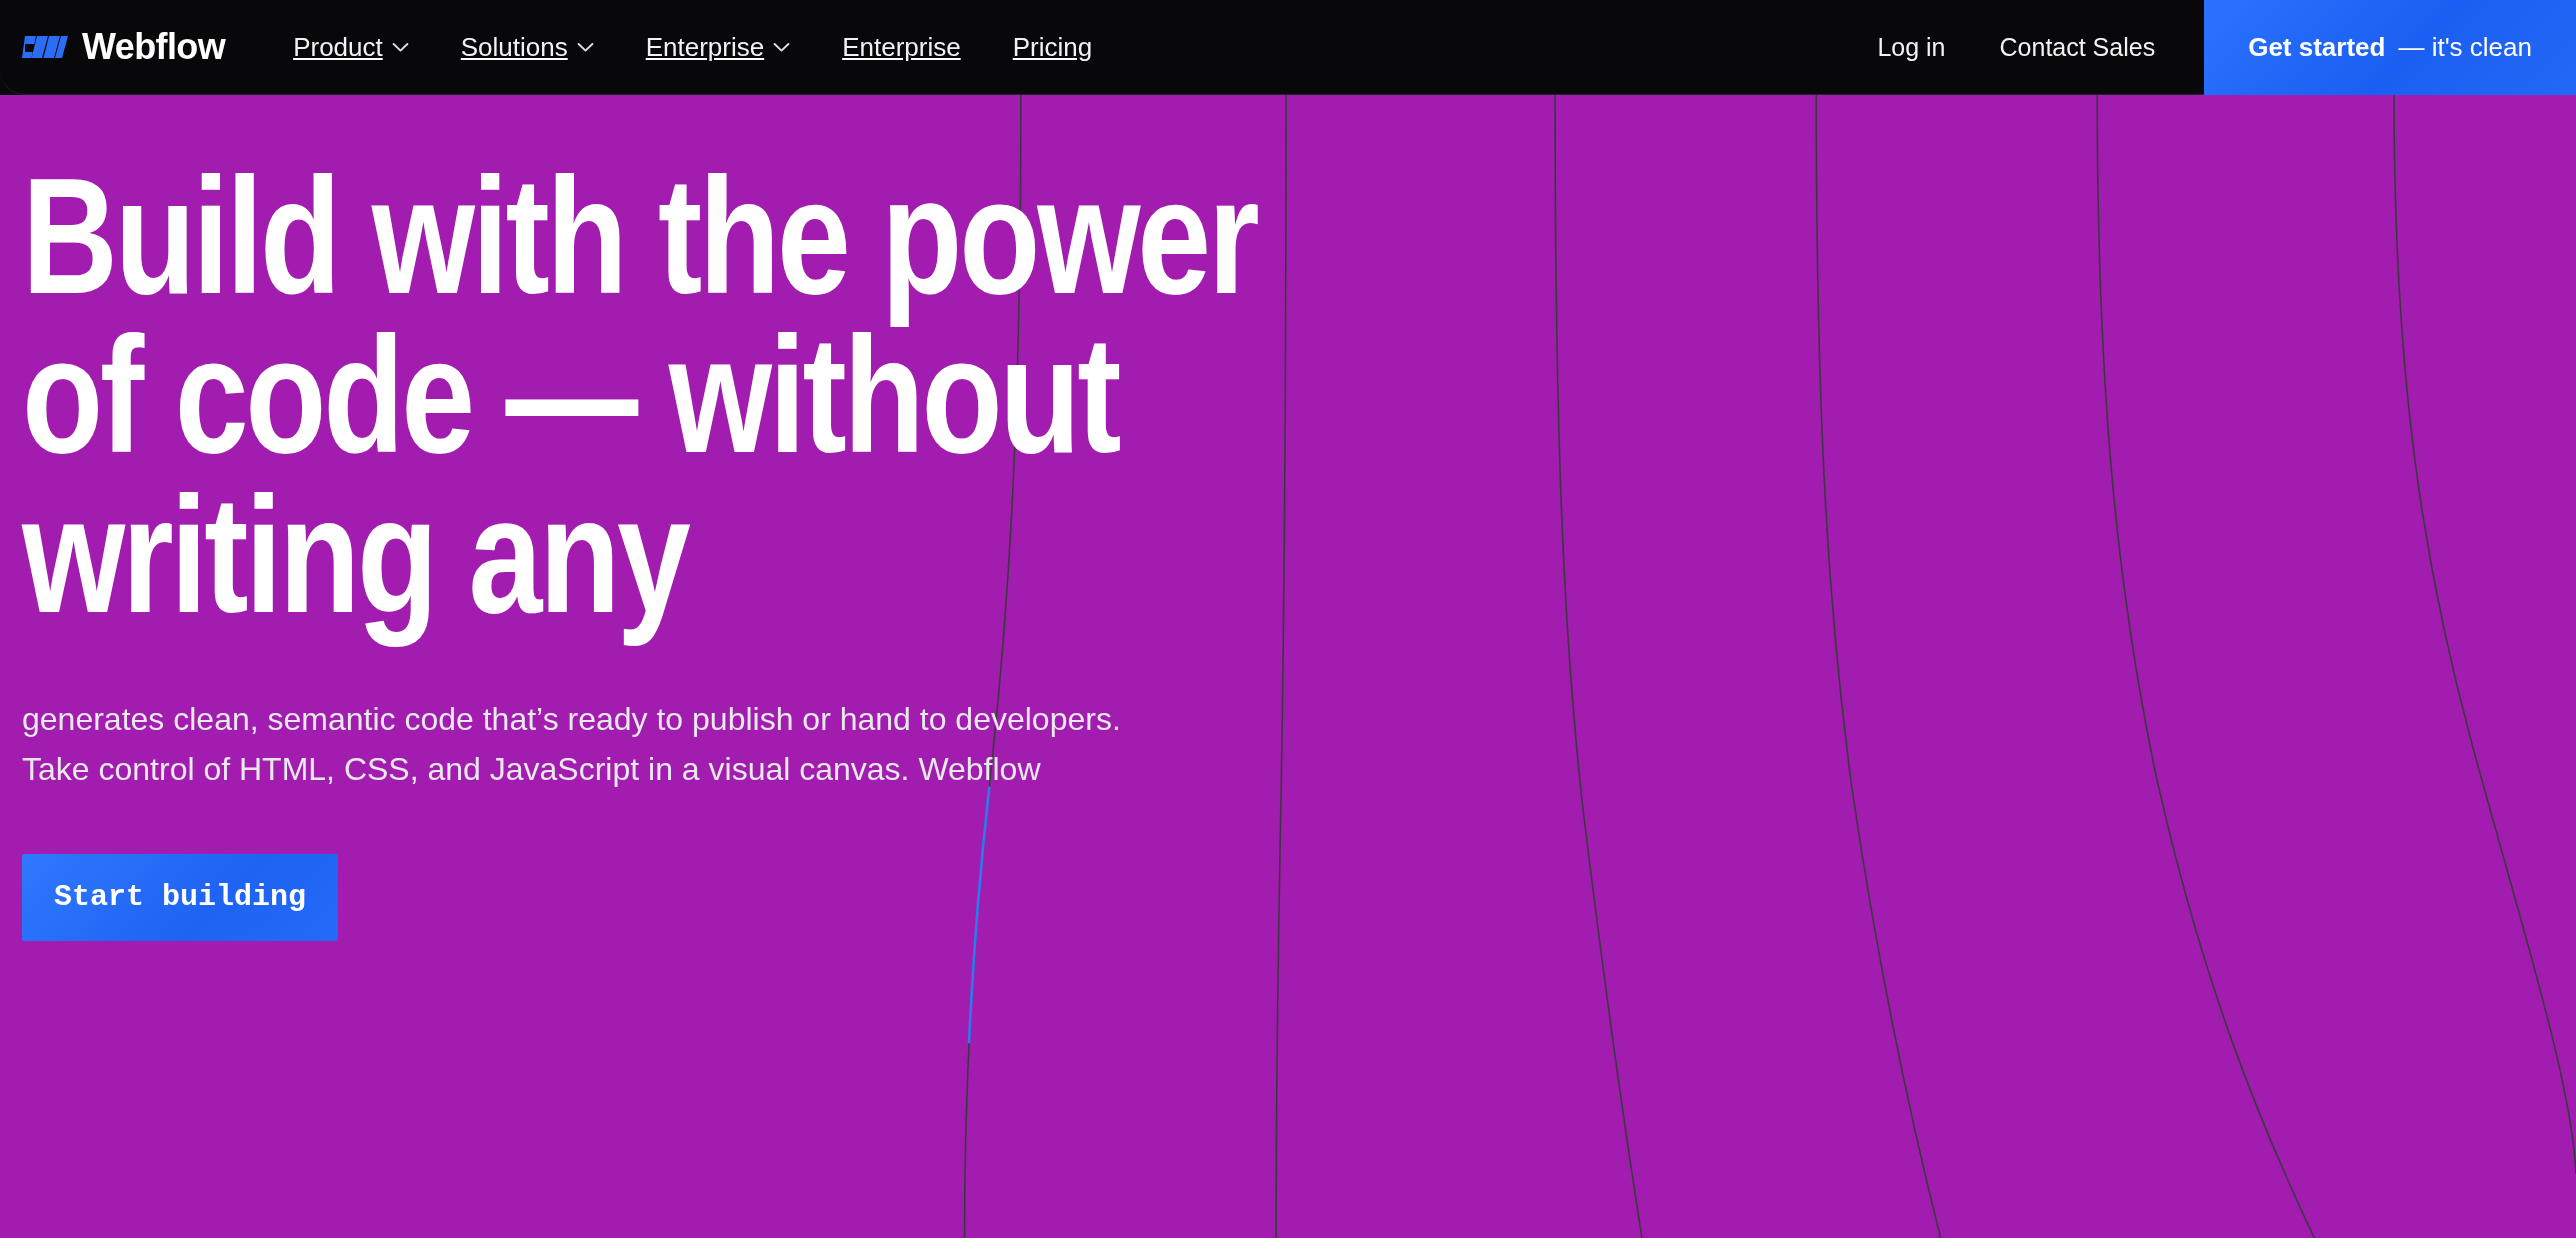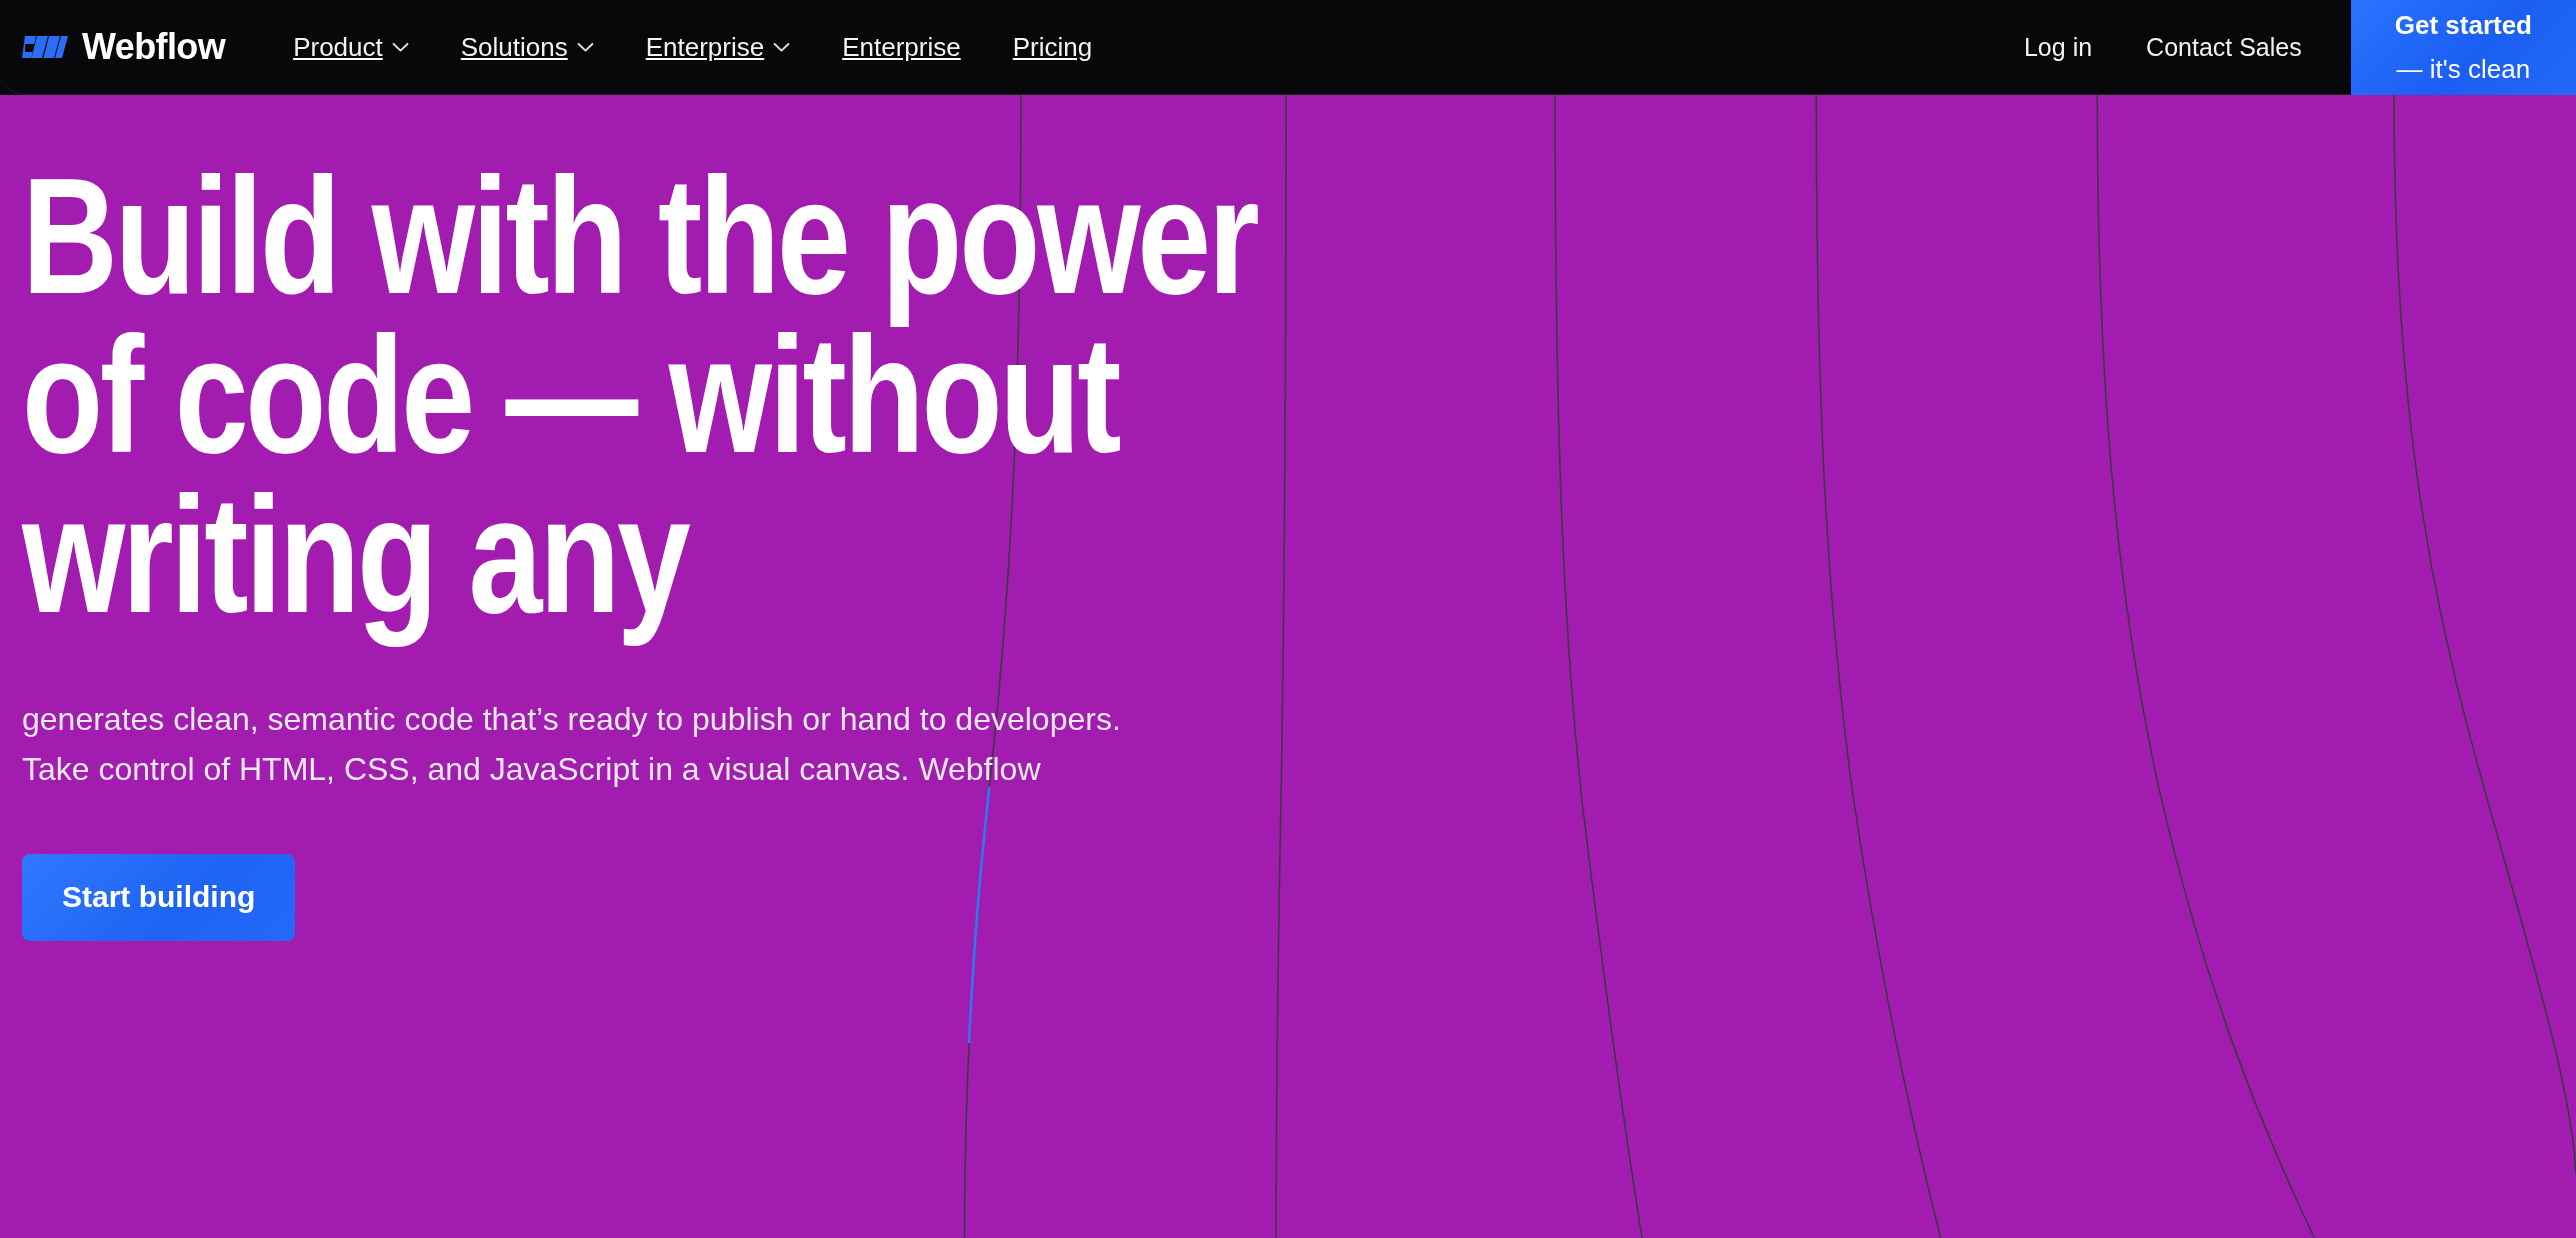--- a/index.html
+++ b/index.html
@@ -90,21 +90,20 @@
     display:flex;
     align-items:center;
     justify-content:center;
     gap:13px;
     padding:0 44px;
     background:linear-gradient(135deg,#2b73ff 0%,#1b5ff2 55%,#2468f7 100%);
     border:none;
     cursor:pointer;
     font-family:inherit;
     white-space:nowrap;
-    flex-direction:column;
   }
   .cta-top-strong { font-size:26px; font-weight:700; color:#fff; }
   .cta-top-sub    { font-size:26px; font-weight:400; color:#fff; }
 
   
   .hero {
     position:relative;
     width:2576px;
     height:1144px;
     background:#a21caf;
@@ -144,26 +143,26 @@
     max-width:1345px;
   }
   .subhead span { display:block; }
 
   .cta-hero {
     margin-top:59px;
     display:inline-flex;
     align-items:center;
     justify-content:center;
     height:87px;
-    padding:0 40px;
+    padding:0 32px;
     border:none;
-    border-radius:8px;
+    border-radius:2px;
     background:linear-gradient(135deg,#2f78ff 0%,#1f63f2 60%,#2569f8 100%);
     color:#ffffff;
-    font-family:Liberation Sans, sans-serif;
+    font-family:Liberation Mono, monospace;
     font-size:30px;
     font-weight:700;
     cursor:pointer;
     white-space:nowrap;
   }
 </style>
 </head>
 <body>
 
 <header class="header">

